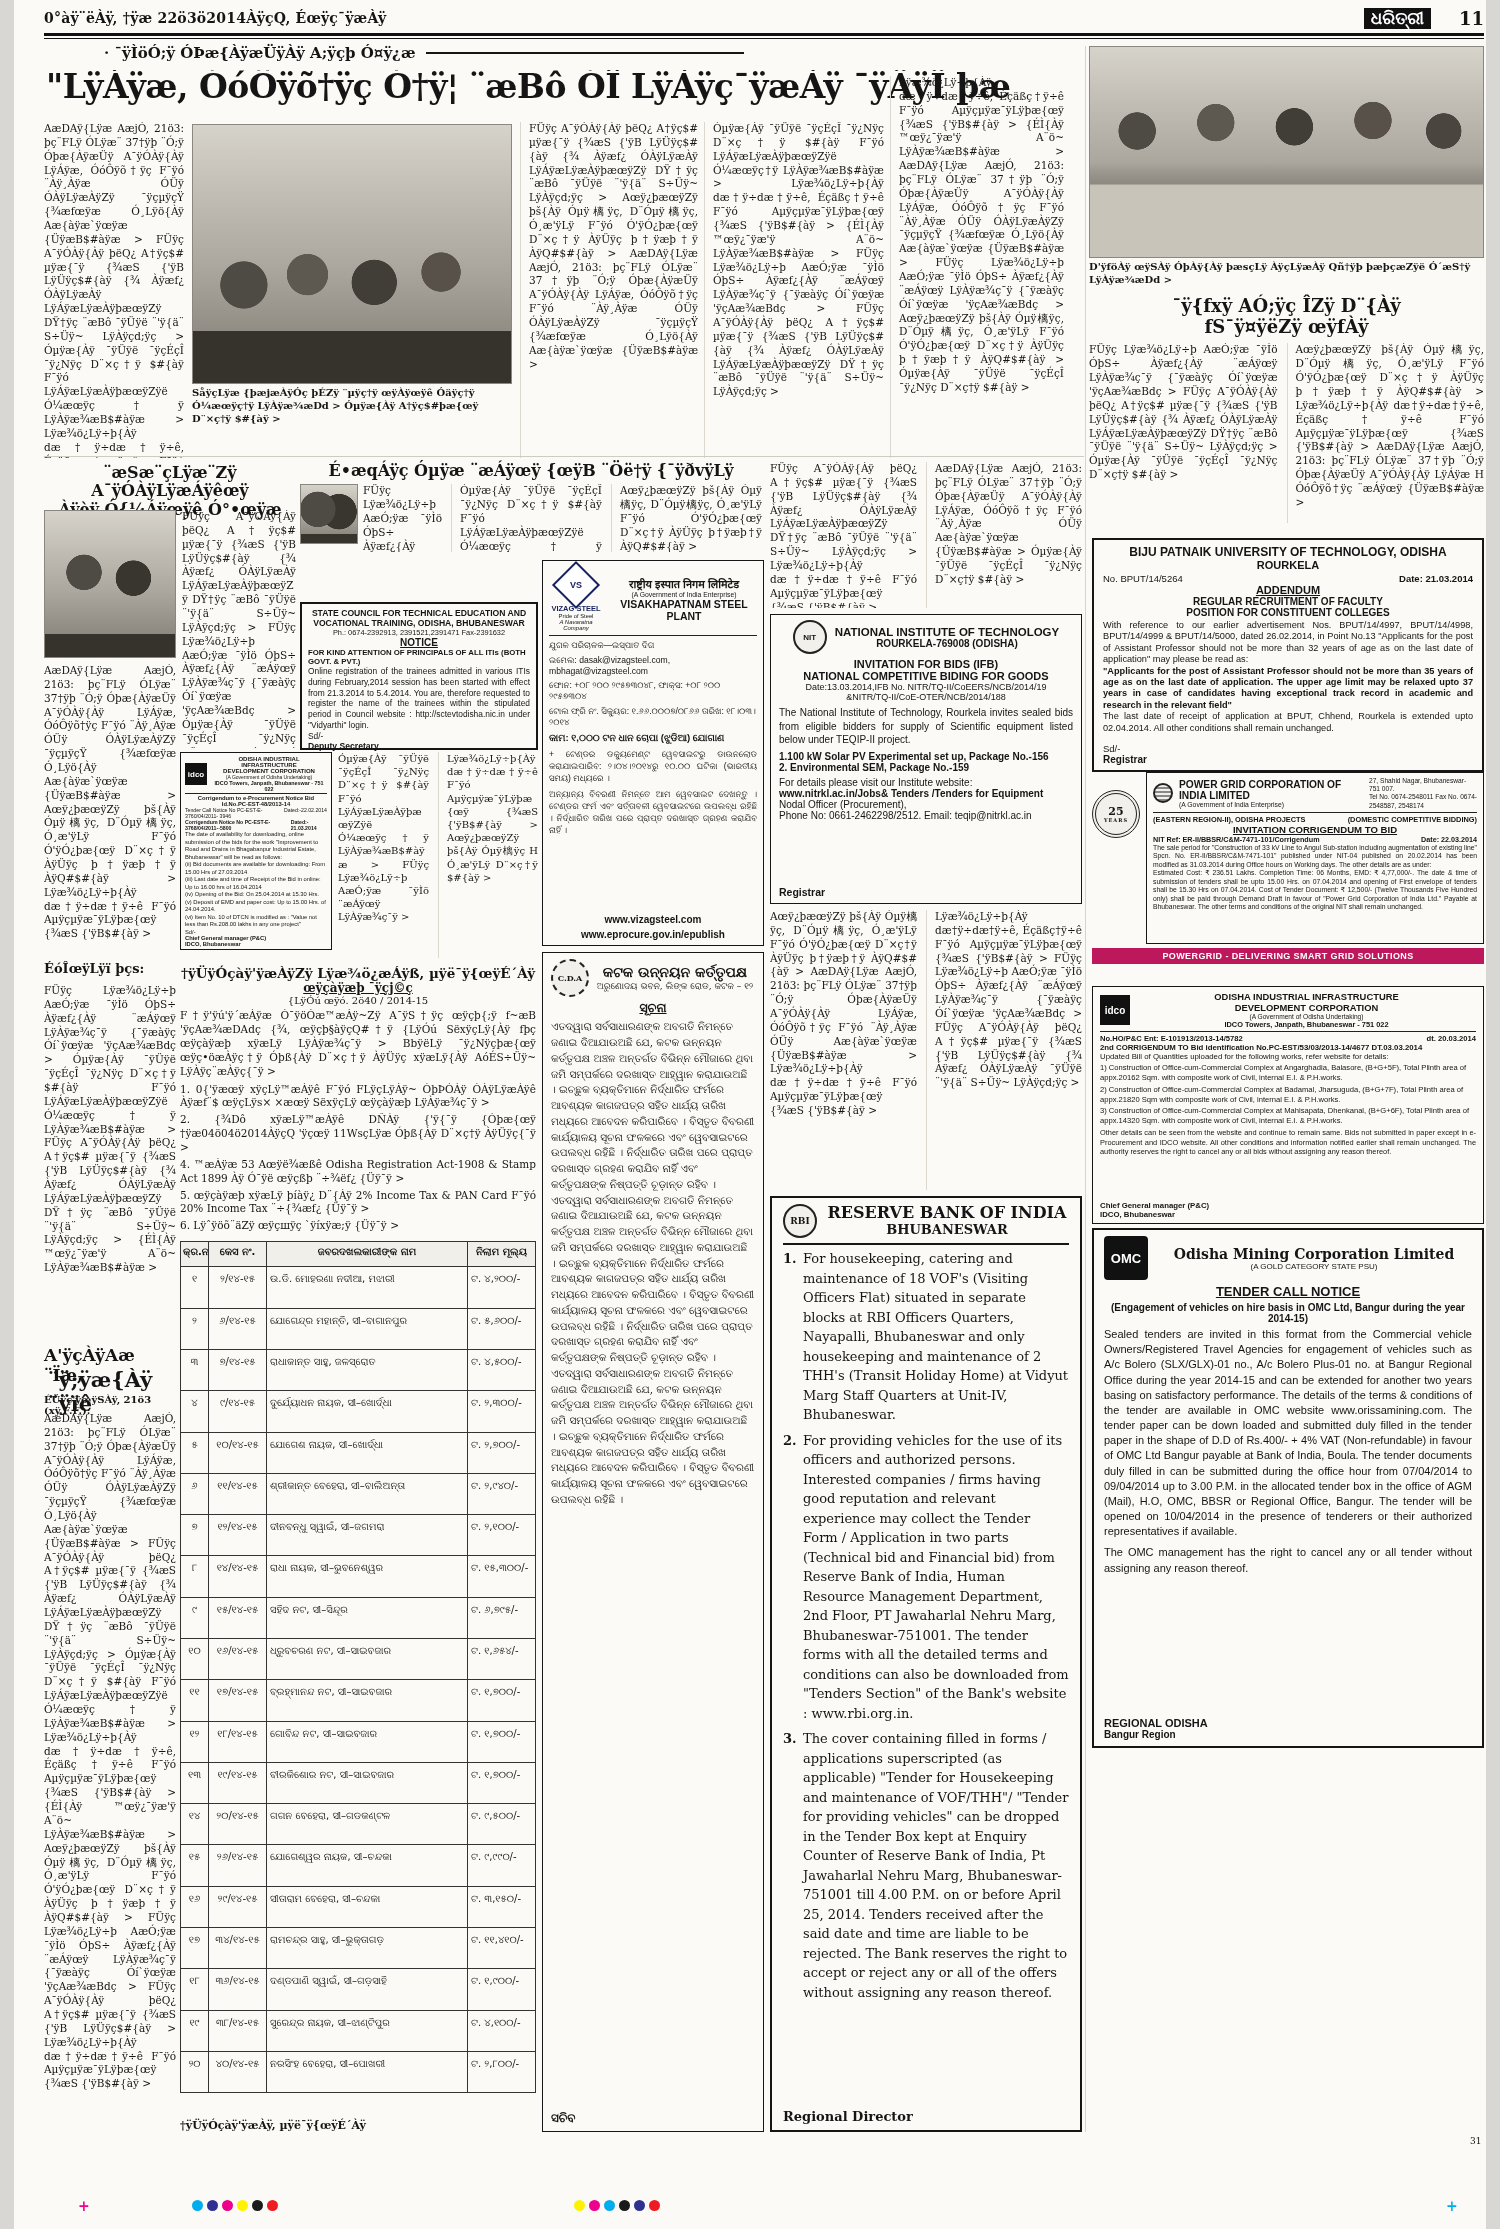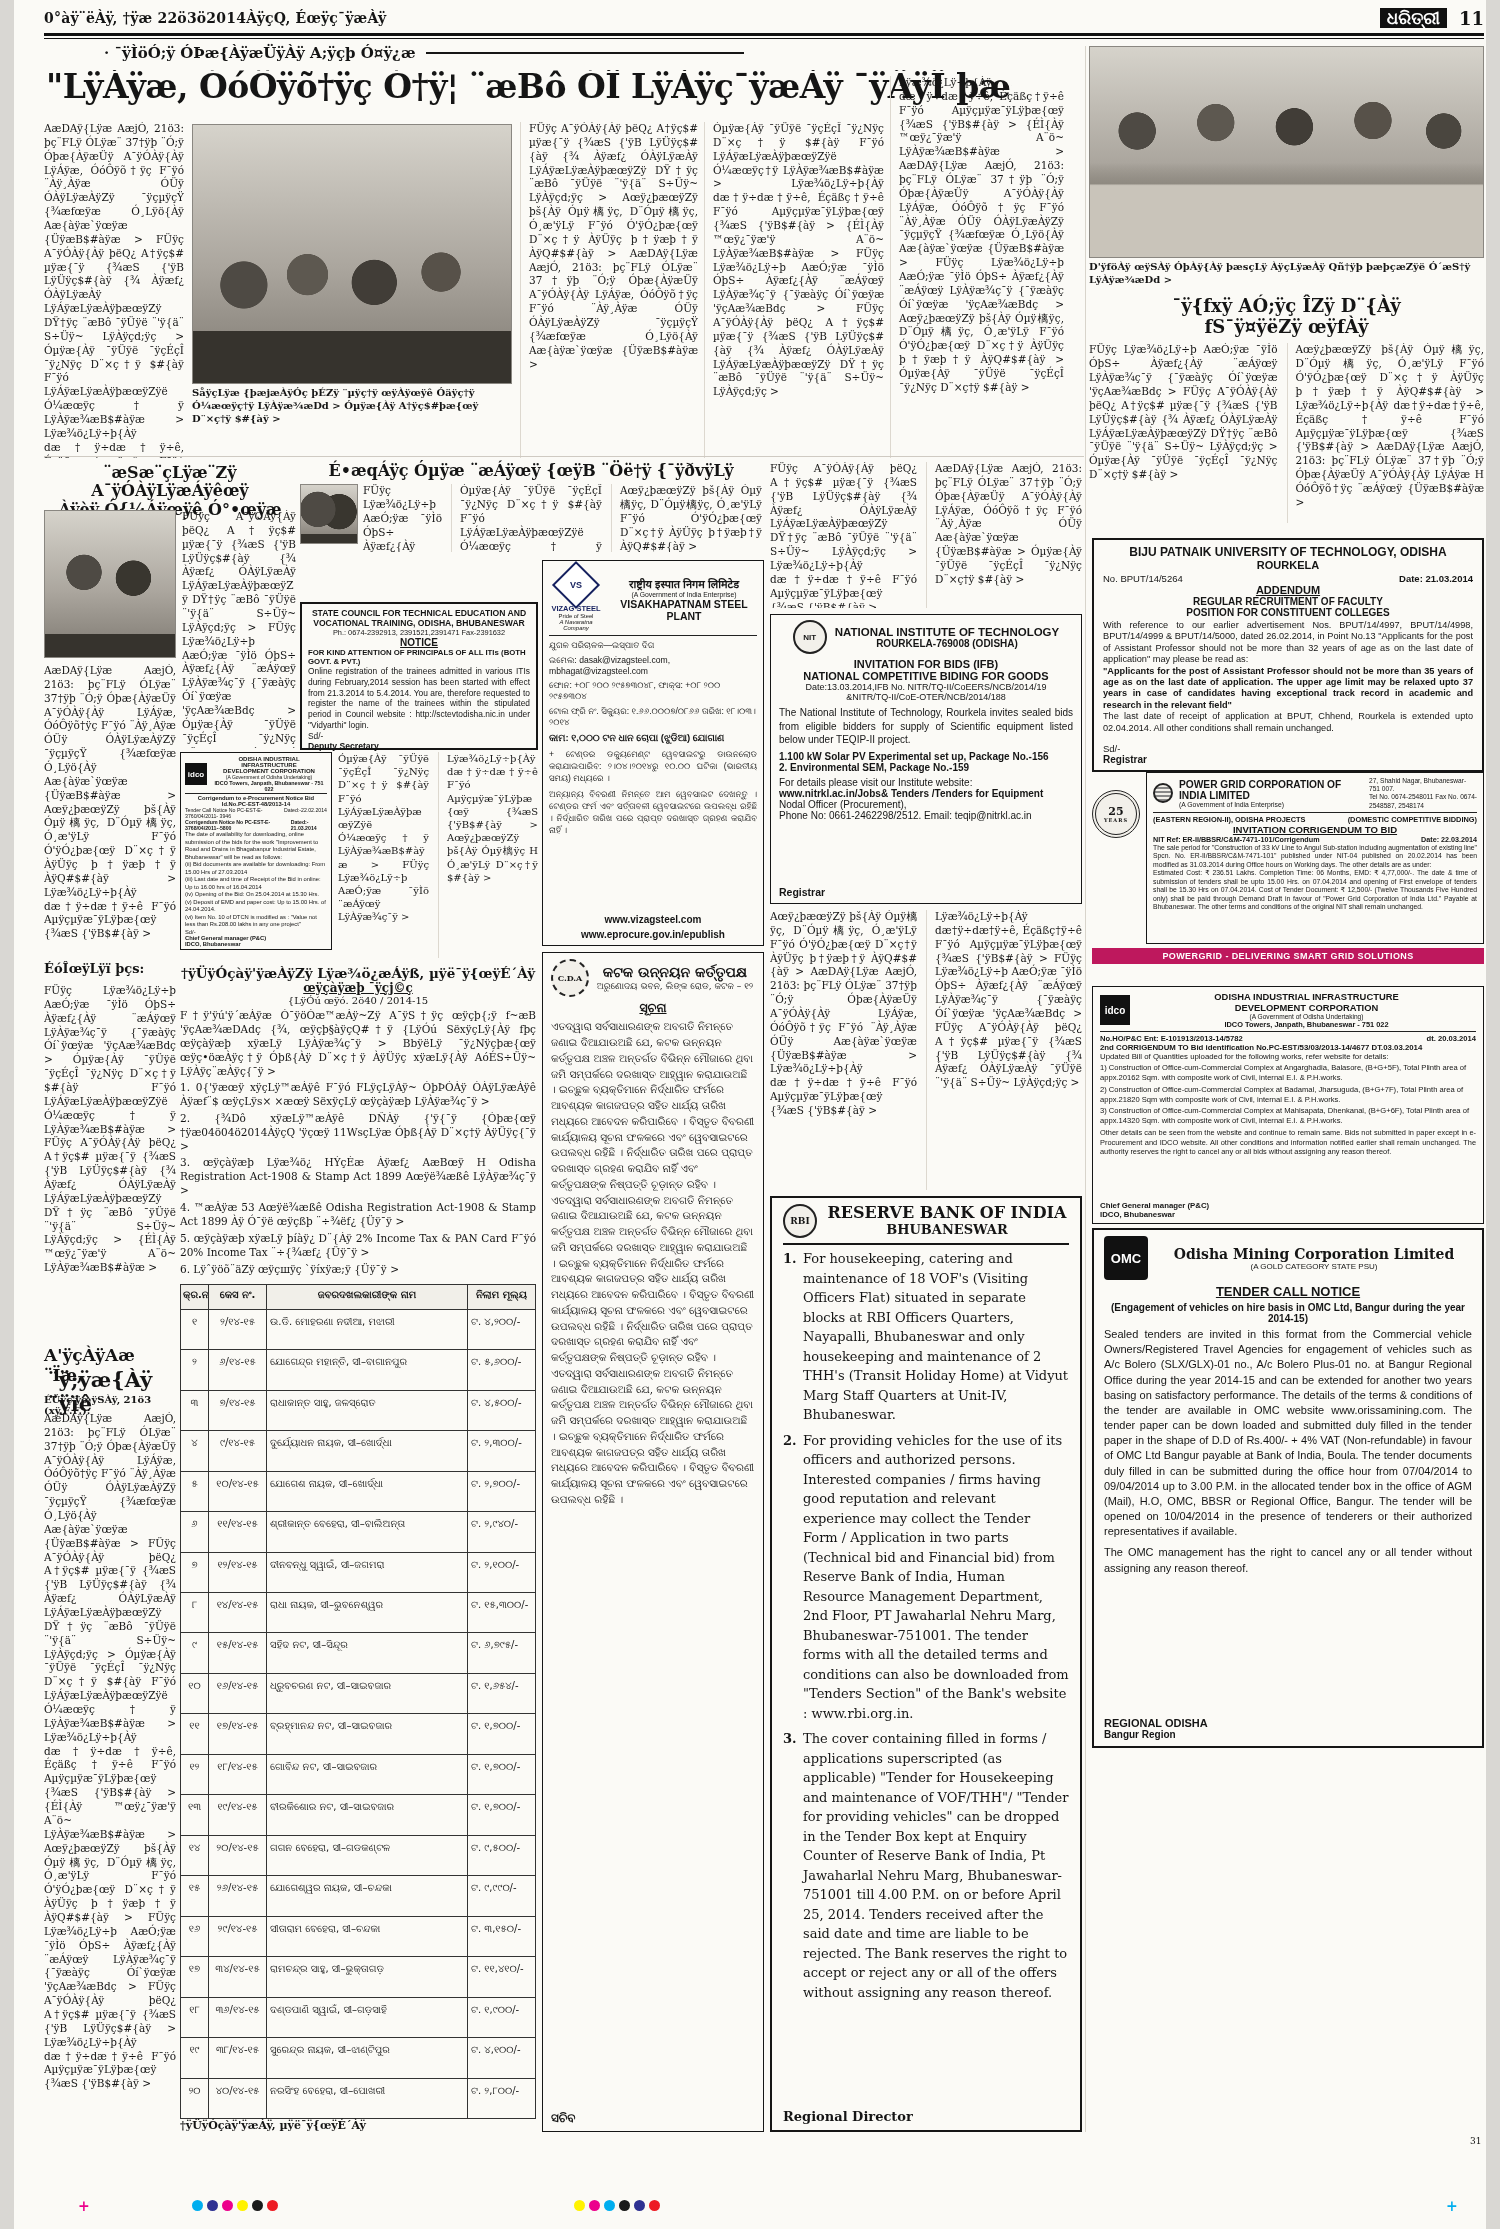--- a/index.html
+++ b/index.html
@@ -10,21 +10,21 @@
   .sans{font-family:"Liberation Sans","DejaVu Sans",sans-serif}
   .c{text-align:center}.r{text-align:left}
   .txt{font-size:10.5px;line-height:1.32;text-align:justify;overflow:hidden;word-break:break-word}
   .cols{display:flex;gap:9px;overflow:hidden}
   .cols > .col{overflow:hidden;flex:1 1 0}
   .cols > .col + .col{border-left:1px solid #ddd8cf;padding-left:8px}
   .b{border:1px solid #161616}.b2{border:2px solid #161616}
   
   .masthead{display:flex;justify-content:space-between;align-items:center}
   .mh-date{font-weight:bold;font-size:14px;letter-spacing:.2px}
-  .mh-right{display:flex;align-items:center;gap:12px}
+  .mh-right{display:flex;gap:28px}
   .mh-paper{font-weight:bold;font-size:17px;background:#111;color:#fff;padding:0 7px;line-height:20px}
   .mh-page{font-weight:bold;font-size:18px}
   .rule{border-top:3px solid #111;border-bottom:1px solid #111;height:6px}
   
   .kicker{display:flex;align-items:center;gap:10px;font-weight:bold;font-size:15px}
   .kline{flex:1;border-top:2px solid #161616;height:0}
   .headline{font-size:33px;font-weight:bold;line-height:1.05;letter-spacing:-.5px;white-space:nowrap;overflow:hidden}
   .subhead{font-weight:bold;line-height:1.15}
   .cap{font-size:10px;font-weight:bold;line-height:1.28;overflow:hidden}
   
@@ -348,21 +348,20 @@
 
   <section class="abs" style="left:166px;top:966px;width:356px;height:1166px;display:flex;flex-direction:column">
     <div class="c subhead" style="font-size:13.5px">†ÿÜÿÓçàÿ'ÿæÀÿZÿ Lÿæ¾ö¿æÁÿß, µÿë¯ÿ{œÿÉ´Àÿ</div>
     <div class="c subhead" style="font-size:12px;text-decoration:underline">œÿçàÿæþ ¯ÿçj©ç</div>
     <div class="c" style="font-size:10px">{LÿÓú œÿó. 2ö40 / 2014-15</div>
     <div class="txt" style="margin-top:3px">F†ÿ'ÿú'ÿ´æÀÿæ Ó¯ÿöÓæ™æÀÿ~Zÿ A¯ÿS†ÿç œÿçþ{;ÿ f~æB 'ÿçAæ¾æDAdç {¾, œÿçþ§àÿçQ#†ÿ {LÿÓú SëxÿçLÿ{Àÿ fþç œÿçàÿæþ xÿæLÿ LÿÀÿæ¾ç¯ÿ &gt; BbÿëLÿ ¯ÿ¿Nÿçþæ{œÿ œÿç•öæÀÿç†ÿ Óþß{Àÿ D¨×ç†ÿ ÀÿÜÿç xÿæLÿ{Àÿ AóÉS÷Üÿ~ LÿÀÿç¨æÀÿç{¯ÿ &gt;</div>
     <div style="margin-top:4px">
 
     <div class="txt" style="margin-bottom:3px">1. 0{'ÿæœÿ xÿçLÿ™æÀÿê F¯ÿó FLÿçLÿÀÿ~ ÓþÞÓÀÿ ÓÀÿLÿæÀÿê Àÿæf¨$ œÿçLÿs× ×æœÿ SëxÿçLÿ œÿçàÿæþ LÿÀÿæ¾ç¯ÿ &gt;</div>
         <div class="txt" style="margin-bottom:3px">2. {¾Dô xÿæLÿ™æÀÿê DÑÀÿ {'ÿ{¯ÿ {Óþæ{œÿ †ÿæ04ö04ö2014ÀÿçQ 'ÿçœÿ 11WsçLÿæ Óþß{Àÿ D¨×ç†ÿ ÀÿÜÿç{¯ÿ &gt;</div>
-        <div class="txt" style="margin-bottom:3px">3. œÿçàÿæþ Lÿæ¾ö¿ HÝçÉæ Àÿæf¿ AæBœÿ H Odisha Registration Act-1908 &amp; Stamp Act 1899 Aœÿë¾æßê LÿÀÿæ¾ç¯ÿ &gt;</div>
         <div class="txt" style="margin-bottom:3px">4. ™æÀÿæ 53 Aœÿë¾æßê Odisha Registration Act-1908 &amp; Stamp Act 1899 Àÿ Ó¯ÿë œÿçßþ ¨÷¾ëf¿ {Üÿ¯ÿ &gt;</div>
         <div class="txt" style="margin-bottom:3px">5. œÿçàÿæþ xÿæLÿ þíàÿ¿ D¨{Àÿ 2% Income Tax &amp; PAN Card F¯ÿó 20% Income Tax ¨÷{¾æf¿ {Üÿ¯ÿ &gt;</div>
         <div class="txt" style="margin-bottom:3px">6. Lÿˆÿöõ¨äZÿ œÿçшÿç `ÿíxÿæ;ÿ {Üÿ¯ÿ &gt;</div>
       </div>
     <div class="ktable" style="margin-top:5px;height:852px">
       <div class="cell hc">କ୍ର.ନଂ</div>
       <div class="cell hc">କେସ ନଂ.</div>
       <div class="cell hc">ଜବରଦଖଲକାରୀଙ୍କ ନାମ</div>
       <div class="cell hc">ନିଲାମ ମୂଲ୍ୟ</div>
 

